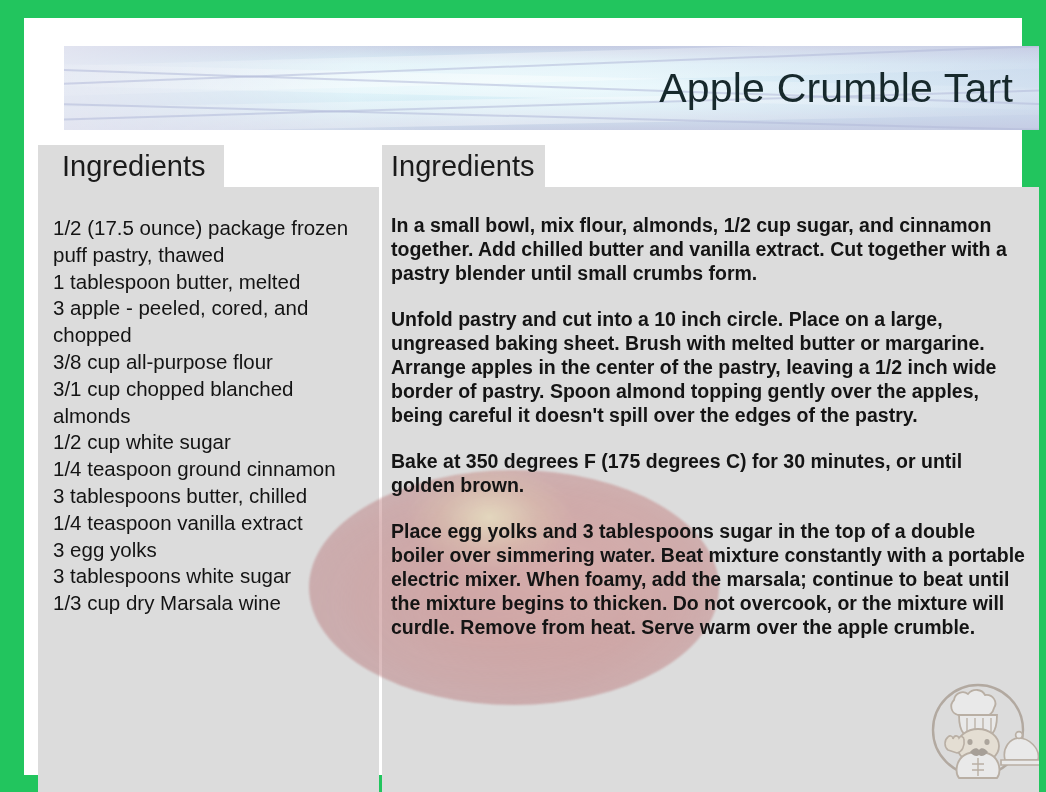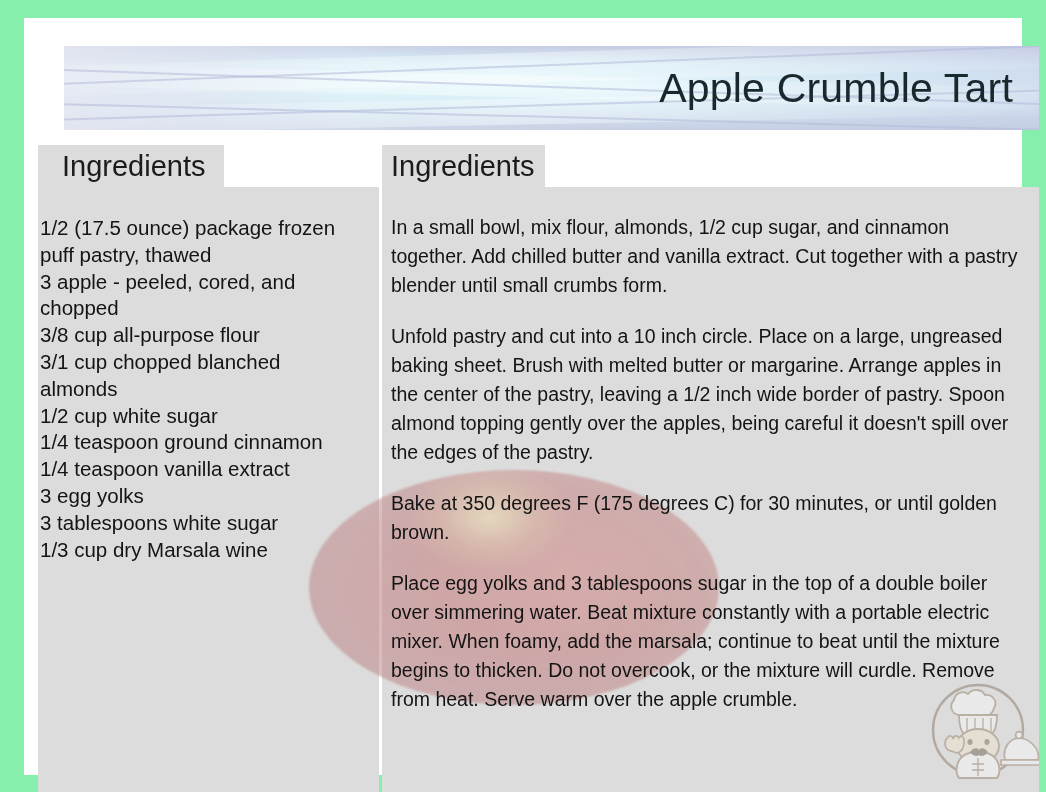--- a/index.html
+++ b/index.html
@@ -14,21 +14,21 @@
     overflow: hidden;
   }
 
   
   #card-frame {
     position: absolute;
     left: 0;
     top: 0;
     width: 1046px;
     height: 792px;
-    background: #86efac;
+    background: #22c55e;
   }
   #card-inner {
     position: absolute;
     left: 24px;
     top: 18px;
     width: 998px;
     height: 757px;
     background: #ffffff;
   }
 
@@ -112,44 +112,45 @@
   .section-body {
     position: absolute;
     background: #dcdcdc;
     box-sizing: border-box;
   }
 
   
   #ingredients-head { left: 14px; top: 127px; width: 186px; height: 42px; padding-left: 24px; }
   #ingredients-panel {
     left: 14px; top: 169px; width: 341px; height: 606px;
-    padding: 28px 12px 0 2px;
+    padding: 28px 12px 0 15px;
   }
   
   #directions-head { left: 358px; top: 127px; width: 163px; height: 42px; }
   #directions-panel {
     left: 358px; top: 169px; width: 657px; height: 606px;
     padding: 26px 14px 0 9px;
   }
 
   .ingredient-line {
     position: relative;
     z-index: 2;
     font-size: 20.5px;
     line-height: 26.8px;
     color: #141414;
     white-space: nowrap;
   }
   .direction-para {
     position: relative;
     z-index: 2;
     font-size: 19.5px;
-    line-height: 29px;
+    line-height: 24px;
     color: #141414;
     margin: 0 0 22px 0;
+    font-weight: bold;
   }
   .direction-para:last-child { margin-bottom: 12px; }
 
   
   #chef-logo {
     position: absolute;
     left: 893px;
     top: 650px;
     width: 122px;
     height: 118px;
@@ -172,27 +173,29 @@
       <div class="banner-hatch hatch-3"></div>
       <div class="banner-hatch hatch-4"></div>
       <div id="recipe-title">Apple Crumble Tart</div>
     </div>
 
     <div class="section-head" id="ingredients-head">Ingredients</div>
     <div class="section-body" id="ingredients-panel">
       <div id="ingredients-list">
           <div class="ingredient-line">1/2 (17.5 ounce) package frozen</div>
           <div class="ingredient-line">puff pastry, thawed</div>
+          <div class="ingredient-line">1 tablespoon butter, melted</div>
           <div class="ingredient-line">3 apple - peeled, cored, and</div>
           <div class="ingredient-line">chopped</div>
           <div class="ingredient-line">3/8 cup all-purpose flour</div>
           <div class="ingredient-line">3/1 cup chopped blanched</div>
           <div class="ingredient-line">almonds</div>
           <div class="ingredient-line">1/2 cup white sugar</div>
           <div class="ingredient-line">1/4 teaspoon ground cinnamon</div>
+          <div class="ingredient-line">3 tablespoons butter, chilled</div>
           <div class="ingredient-line">1/4 teaspoon vanilla extract</div>
           <div class="ingredient-line">3 egg yolks</div>
           <div class="ingredient-line">3 tablespoons white sugar</div>
           <div class="ingredient-line">1/3 cup dry Marsala wine</div>
         </div>
     </div>
 
     <div class="section-head" id="directions-head">Ingredients</div>
     <div class="section-body" id="directions-panel">
       <div id="directions-list">

